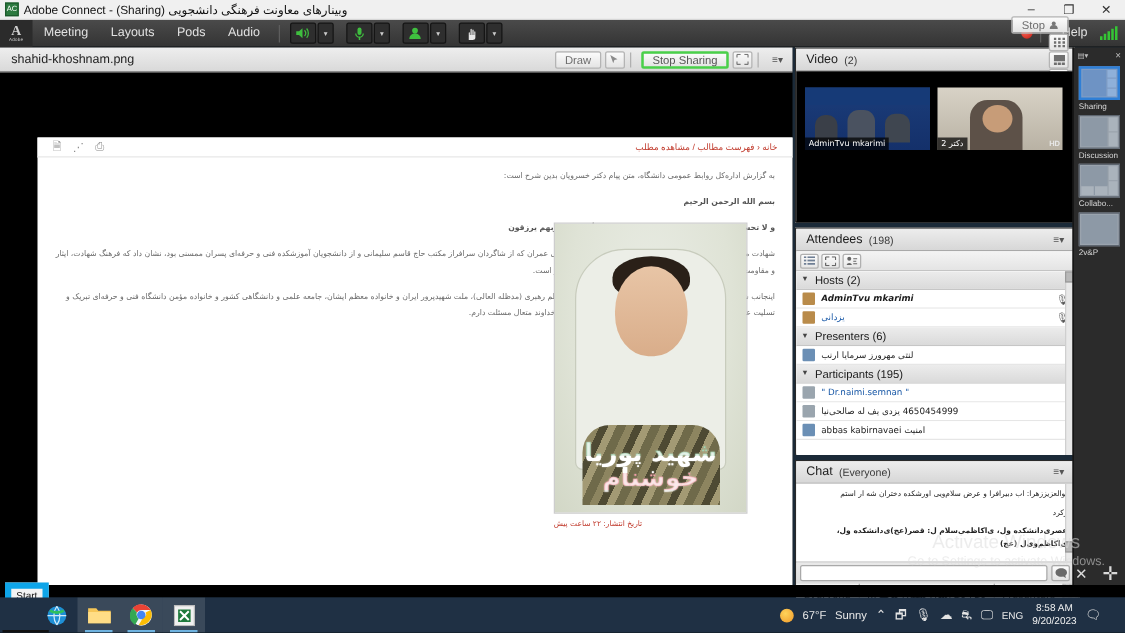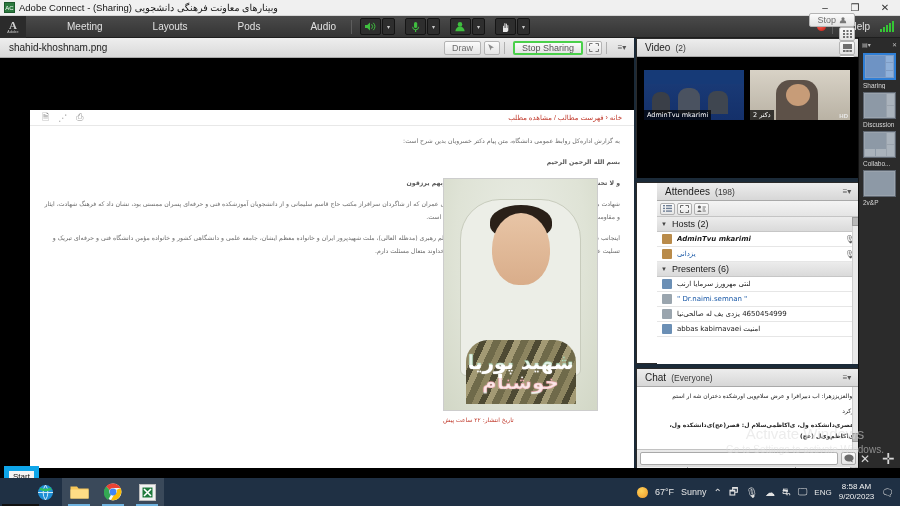--- a/index.html
+++ b/index.html
@@ -44,21 +44,20 @@
     width: 26px; height: 22px; background: #2b2b2b;
     display: flex; flex-direction: column; align-items: center;
     justify-content: center; color: #cfcfcf;
   }
   .adobe-logo .a { font-size: 11px; font-weight: bold; line-height: 10px;
     font-family: "Liberation Serif", serif; }
   .adobe-logo .w { font-size: 3.6px; letter-spacing: .2px; }
   .menu-item {
     font-size: 10px; color: #e2e2e2; padding: 0 9px; line-height: 22px;
     white-space: nowrap;
-    margin-left: 32px;
   }
   .mb-sep { width: 1px; height: 14px; background: #5d5d5d; margin: 0 6px; }
   .ctrl-group { display: flex; align-items: center; margin-left: 2px; }
   .ctrl-btn {
     width: 21px; height: 17px; background: #2e2e2e;
     border: 1px solid #151515; border-radius: 2px;
     display: flex; align-items: center; justify-content: center;
   }
   .ctrl-arrow {
     width: 13px; height: 17px; background: #2e2e2e; margin-left: 1px;
@@ -215,21 +214,21 @@
     font-size: 6.5px; padding: 0 3px;
     display: flex; align-items: center; direction: rtl;
     font-family: "DejaVu Sans", sans-serif;
   }
   .vtile .hd {
     position: absolute; right: 2px; bottom: 1px;
     font-size: 6px; color: #e8e8e8; font-weight: bold;
   }
 
   
-  .att-pod { margin-top: 4px; height: 182px; padding-left: 20px; }
+  .att-pod { margin-top: 4px; height: 182px; }
   .att-tools {
     height: 16px; background: linear-gradient(#f4f4f4,#e4e4e4);
     border-bottom: 1px solid #c4c4c4;
     display: flex; align-items: center; padding: 0 3px; gap: 2px;
   }
   .att-tool {
     width: 15px; height: 12px; border: 1px solid #b0b0b0; border-radius: 2px;
     background: linear-gradient(#fcfcfc,#e7e7e7);
     display: flex; align-items: center; justify-content: center;
     font-size: 7px; color: #666;
@@ -381,21 +380,21 @@
   .tvu-badge {
     position: absolute; left: 2px; top: 504px;
     background: #111; padding: 1px 3px;
     font-size: 9px; font-weight: bold; font-style: italic;
     font-family: "Liberation Serif", serif;
   }
   .tvu-badge .w { color: #fff; }
   .tvu-badge .o { color: #f0a000; }
   .tray {
     margin-left: auto; display: flex; align-items: center;
-    gap: 7px; padding-right: 6px; color: #e8e8e8; font-size: 9px;
+    gap: 7px; padding-right: 19px; color: #e8e8e8; font-size: 9px;
   }
   .tray-icon { font-size: 10px; color: #e3e3e3; }
   .sun {
     width: 11px; height: 11px; border-radius: 50%;
     background: radial-gradient(circle at 40% 35%, #ffd35a, #f0992a);
   }
   .clock { font-size: 8px; line-height: 1.25; text-align: center;
     color: #f2f2f2; }
 </style>
 </head>
@@ -639,20 +638,24 @@
 
         <div class="grp-row">
           <span class="tri">▼</span>
           <span>Presenters (6)</span>
         </div>
         <div class="att-row">
           <span class="att-av pres"></span>
           <span class="att-name">لنتی مهرورز سرمایا ارنب</span>
         </div>
 
+        <div class="grp-row">
+          <span class="tri">▼</span>
+          <span>Participants (195)</span>
+        </div>
         <div class="att-row">
           <span class="att-av part"></span>
           <span class="att-name blue">" Dr.naimi.semnan "</span>
         </div>
         <div class="att-row">
           <span class="att-av part"></span>
           <span class="att-name">4650454999 یزدی یف له صالحی‌نیا</span>
         </div>
         <div class="att-row">
           <span class="att-av pres"></span>

